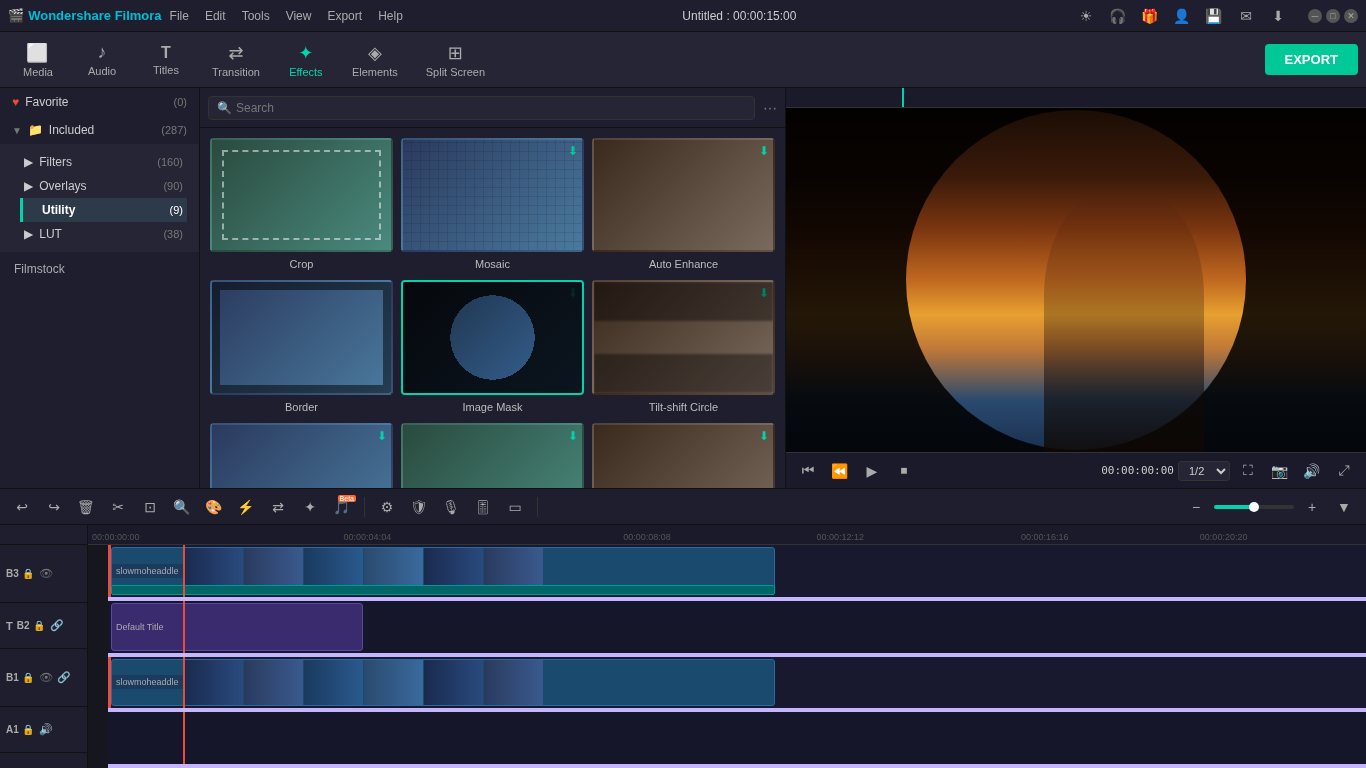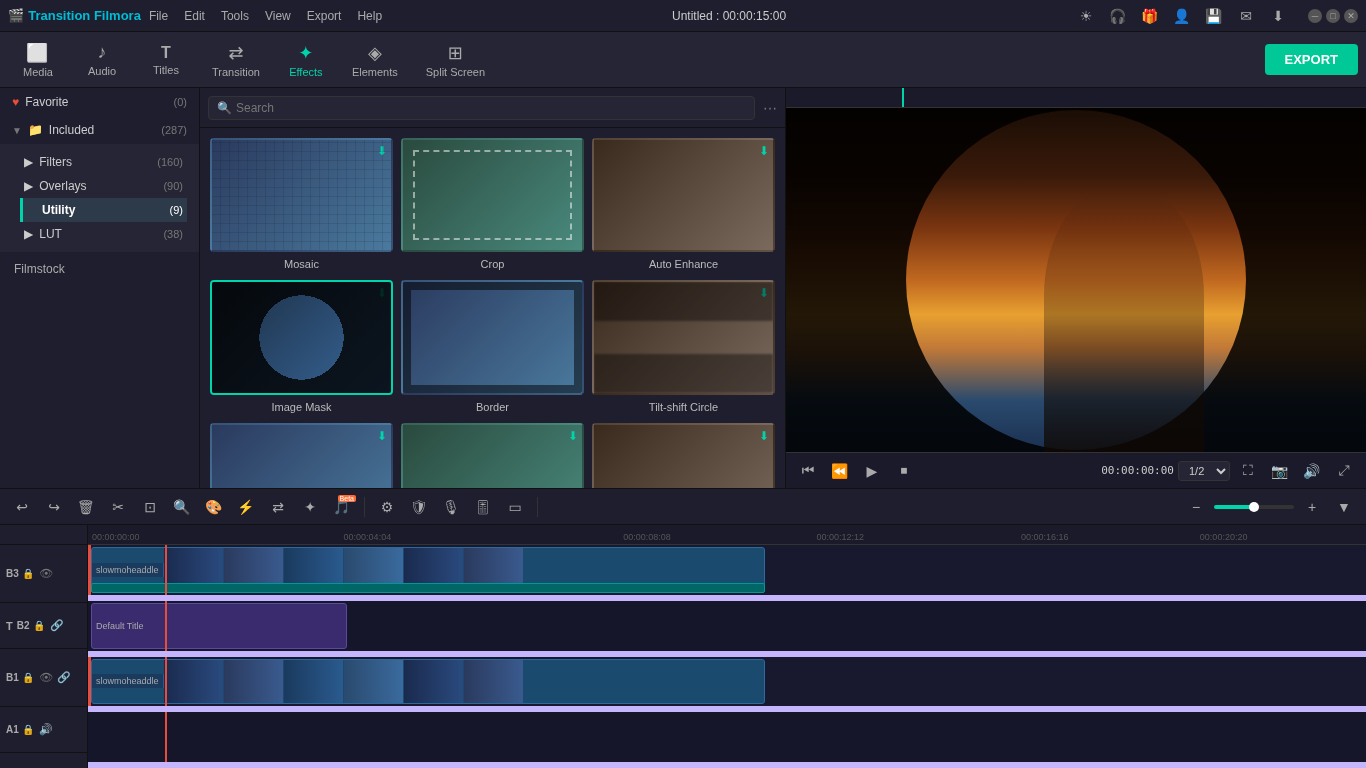--- a/index.html
+++ b/index.html
@@ -74,21 +74,21 @@
     .tl-zoom-bar { width: 80px; height: 4px; background: #333; border-radius: 2px; position: relative; }
     .tl-zoom-fill { width: 50%; height: 100%; background: #00d4aa; border-radius: 2px; }
     .tl-zoom-thumb { width: 10px; height: 10px; background: #fff; border-radius: 50%; position: absolute; top: -3px; left: 50%; transform: translateX(-50%); }
     #timeline-content { flex: 1; display: flex; overflow: hidden; }
     #timeline-track-labels { width: 88px; background: #1e1e2e; border-right: 1px solid #111; display: flex; flex-direction: column; flex-shrink: 0; }
     .track-label { display: flex; align-items: center; gap: 4px; padding: 0 6px; border-bottom: 1px solid #111; color: #777; font-size: 10px; }
     .track-label .tl { color: #aaa; font-size: 10px; font-weight: bold; }
     .track-label-lock { cursor: pointer; }
     #timeline-tracks { flex: 1; overflow-x: auto; position: relative; display: flex; flex-direction: column; }
     #timeline-ruler { height: 20px; background: #1a1a2a; border-bottom: 1px solid #333; display: flex; align-items: flex-end; padding-bottom: 2px; padding-left: 4px; gap: 0; overflow: hidden; position: relative; flex-shrink: 0; }
-    .track-row { flex: 1; border-bottom: 6px solid #c4b5fd; position: relative; display: flex; align-items: center; }
+    .track-row { flex: 1; border-bottom: 4px solid #c4b5fd; position: relative; display: flex; align-items: center; margin-left: 20px; }
     .track-clip { position: absolute; height: calc(100% - 4px); top: 2px; border-radius: 3px; overflow: hidden; display: flex; align-items: center; }
     .clip-video { background: #1a4a6e; border: 1px solid #2a6a9e; }
     .clip-title { background: #3a2a6e; border: 1px solid #5a4a9e; }
     .clip-label { font-size: 9px; color: #aaa; padding: 2px 4px; white-space: nowrap; overflow: hidden; }
     .clip-thumbnails { display: flex; height: 100%; overflow: hidden; flex: 1; }
     .clip-thumb { width: 60px; height: 100%; background: linear-gradient(90deg, #1a3a5e, #2a5a8e); flex-shrink: 0; border-right: 1px solid #1a4a6e; }
     .track-playhead { position: absolute; top: 0; width: 2px; height: 100%; background: #e74c3c; z-index: 10; }
 
     
     ::-webkit-scrollbar { width: 6px; height: 6px; }
@@ -115,21 +115,21 @@
     
     .ruler-label { position: absolute; font-size: 9px; color: #555; bottom: 2px; }
   </style>
 </head>
 <body>
 
 <div id="titlebar">
   <div id="titlebar-left">
     <div id="titlebar-logo">
       <span>🎬</span>
-      <span>Transition Filmora</span>
+      <span>Wondershare Filmora</span>
     </div>
     <div id="titlebar-menus">
       <span>File</span>
       <span>Edit</span>
       <span>Tools</span>
       <span>View</span>
       <span>Export</span>
       <span>Help</span>
     </div>
   </div>
@@ -242,50 +242,50 @@
       <div id="search-box">
         <span style="color:#777;">🔍</span>
         <input type="text" placeholder="Search" style="">
       </div>
       <span id="grid-icon">⋯</span>
     </div>
 
     <div id="effects-grid">
 
       <div class="effect-item">
+        <div class="effect-thumb thumb-crop">
+        </div>
+        <span class="effect-label">Crop</span>
+      </div>
+
+      <div class="effect-item">
         <div class="effect-thumb thumb-mosaic">
           <span class="thumb-download">⬇</span>
         </div>
         <span class="effect-label">Mosaic</span>
       </div>
 
       <div class="effect-item">
-        <div class="effect-thumb thumb-crop">
-        </div>
-        <span class="effect-label">Crop</span>
-      </div>
-
-      <div class="effect-item">
         <div class="effect-thumb thumb-enhance">
           <span class="thumb-download">⬇</span>
         </div>
         <span class="effect-label">Auto Enhance</span>
+      </div>
+
+      <div class="effect-item">
+        <div class="effect-thumb thumb-border">
+        </div>
+        <span class="effect-label">Border</span>
       </div>
 
       <div class="effect-item">
         <div class="effect-thumb thumb-imagemask selected">
           <span class="thumb-download" style="color:#00d4aa;">⬇</span>
         </div>
         <span class="effect-label">Image Mask</span>
-      </div>
-
-      <div class="effect-item">
-        <div class="effect-thumb thumb-border">
-        </div>
-        <span class="effect-label">Border</span>
       </div>
 
       <div class="effect-item">
         <div class="effect-thumb thumb-tiltshift">
           <span class="thumb-download">⬇</span>
         </div>
         <span class="effect-label">Tilt-shift Circle</span>
       </div>
 
       <div class="effect-item">

